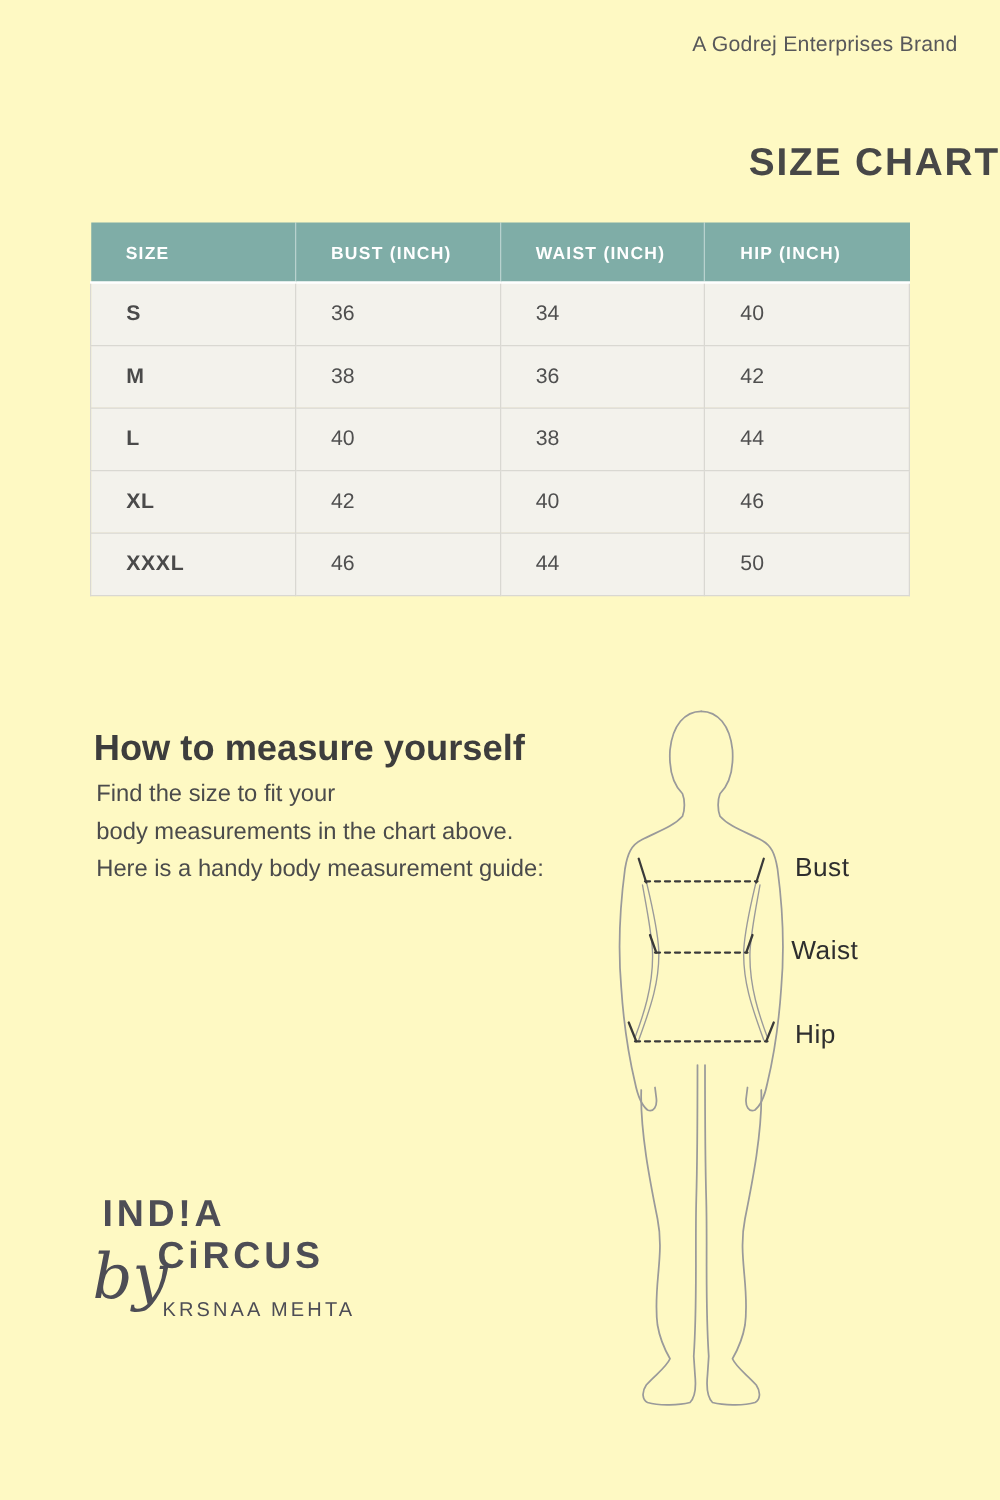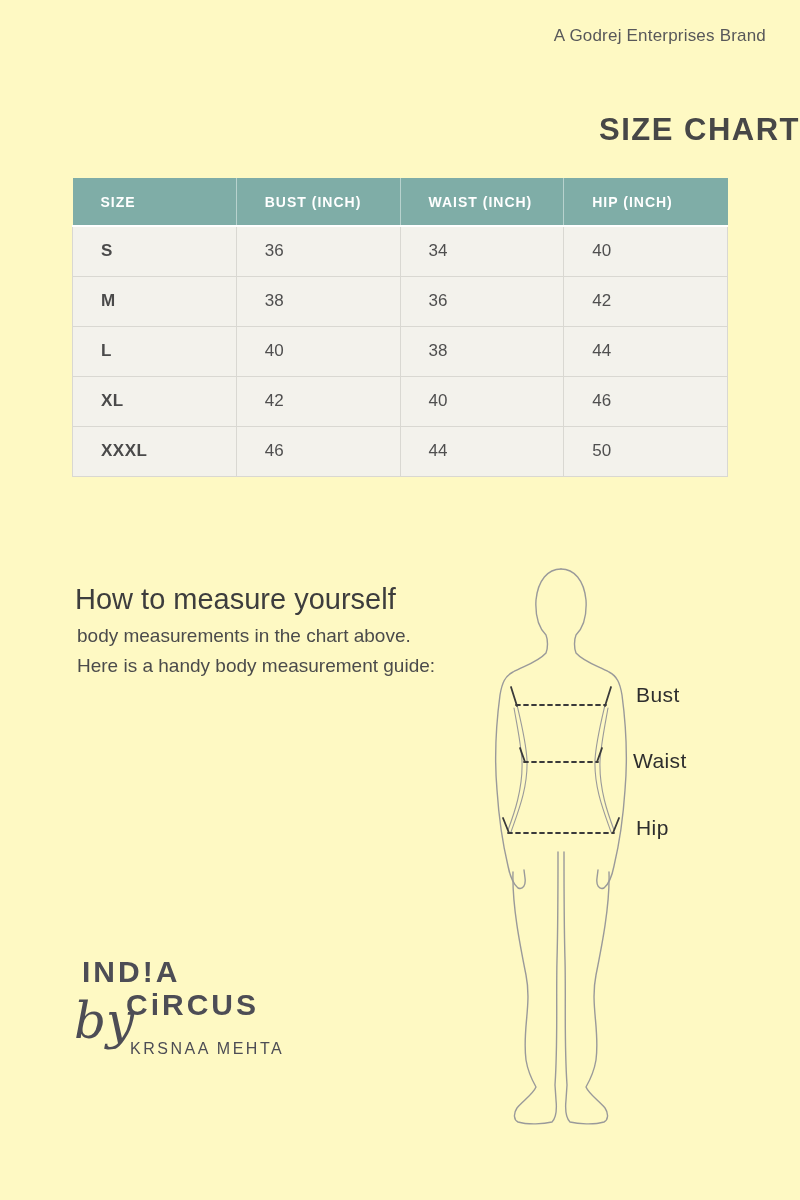--- a/index.html
+++ b/index.html
@@ -24,21 +24,21 @@
   table.size-table{position:absolute;left:72px;top:178px;width:656px;border-collapse:collapse;table-layout:fixed;}
   table.size-table th{background:var(--table-header-bg);color:#ffffff;height:48px;
       font-size:14px;font-weight:700;letter-spacing:1px;text-align:left;padding-left:28px;
       border-right:1px solid rgba(255,255,255,.45);}
   table.size-table th:last-child{border-right:none;}
   table.size-table td{background:var(--table-row-bg);height:50px;font-size:17px;color:#4f4f4f;
       text-align:left;padding-left:28px;border:1px solid var(--table-border);}
   table.size-table tbody tr:first-child td{border-top:2px solid #ffffff;}
   table.size-table td.size-cell{font-weight:600;letter-spacing:.5px;color:#4a4a4a;}
 
-  .measure-heading{position:absolute;left:75px;top:583px;font-size:29px;font-weight:400;color:#3d3d3d;}
+  .measure-heading{position:absolute;left:75px;top:583px;font-size:29px;font-weight:700;color:#3d3d3d;}
   .measure-para{position:absolute;left:77px;top:621px;font-size:19px;line-height:30px;color:#4b4b4b;}
 
   .figure-wrap{position:absolute;left:480px;top:555px;width:210px;height:590px;}
   .figure-wrap svg{display:block;width:210px;height:590px;}
   .figure-label{position:absolute;font-size:21px;color:#2e2e2e;letter-spacing:.4px;}
   .label-bust{left:636px;top:683px;}
   .label-waist{left:633px;top:749px;}
   .label-hip{left:636px;top:816px;text-align:center;}
 
   .logo{position:absolute;left:72px;top:950px;width:230px;height:130px;color:var(--logo-color);}
@@ -95,20 +95,21 @@
         <td class="size-cell">XXXL</td>
         <td>46</td>
         <td>44</td>
         <td>50</td>
       </tr>
     </tbody>
   </table>
 
   <h2 class="measure-heading">How to measure yourself</h2>
   <div class="measure-para">
+    <div>Find the size to fit your</div>
     <div>body measurements in the chart above.</div>
     <div>Here is a handy body measurement guide:</div>
   </div>
 
   <div class="figure-wrap">
     <svg viewBox="480 555 210 590">
       <g fill="none" stroke="#9a9a9a" stroke-width="1.4" stroke-linecap="round" stroke-linejoin="round">
 
         <path d="M561,569 C548,569 538,580 536,600 C535,617 539,628 546,635 C548,640 548,648 546,653 C538,662 524,666 513,672 C505,676 502,683 500,695 C496,725 494,755 497,790 C499,820 503,845 508,866 C510,876 513,884 518,888 C523,890 526,885 525,878 L524,870"></path>
 

